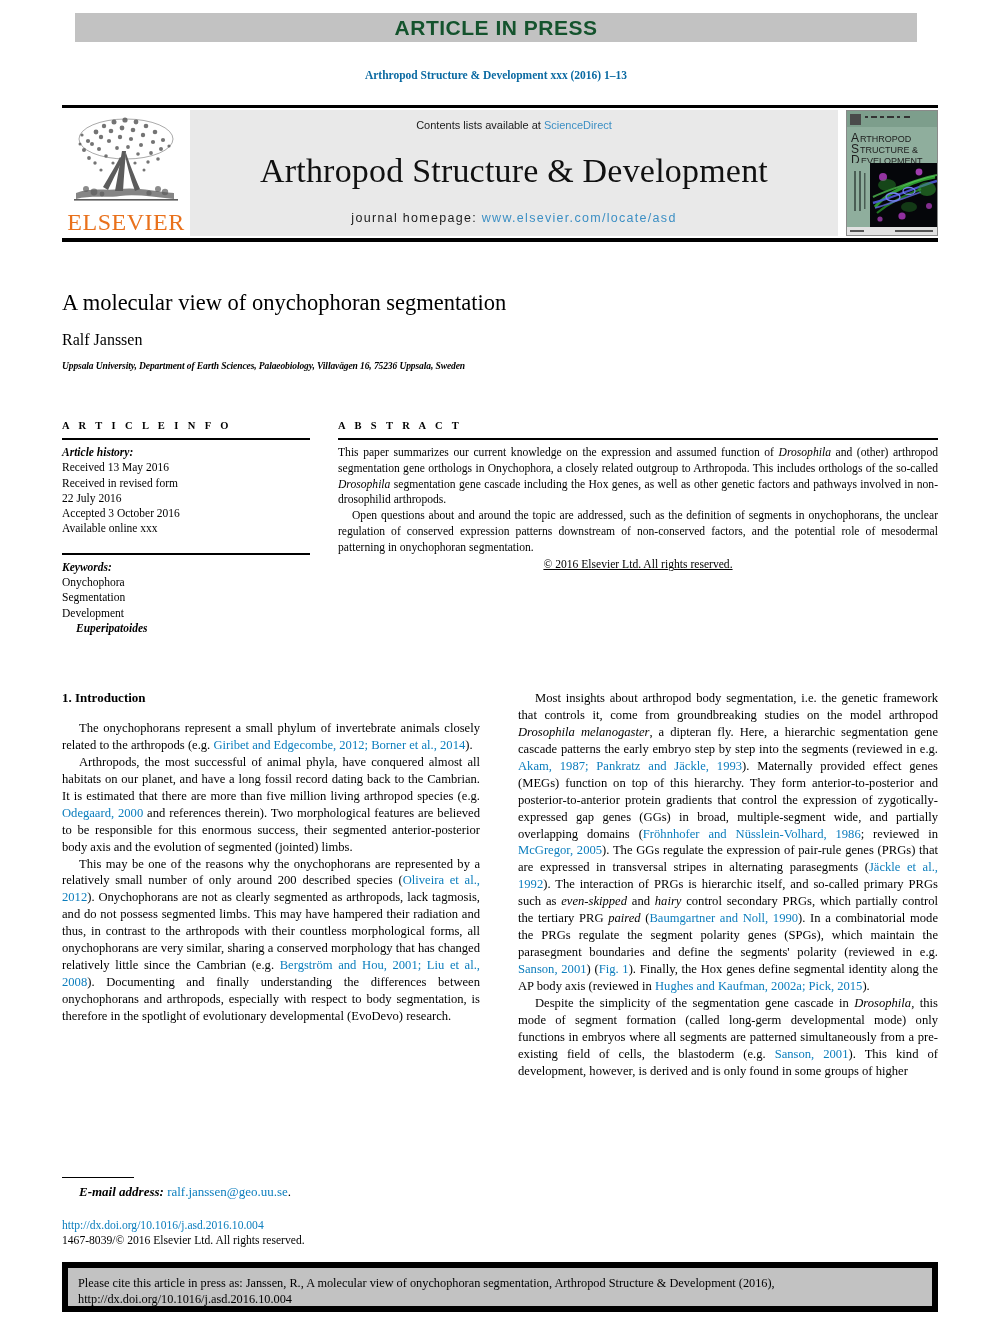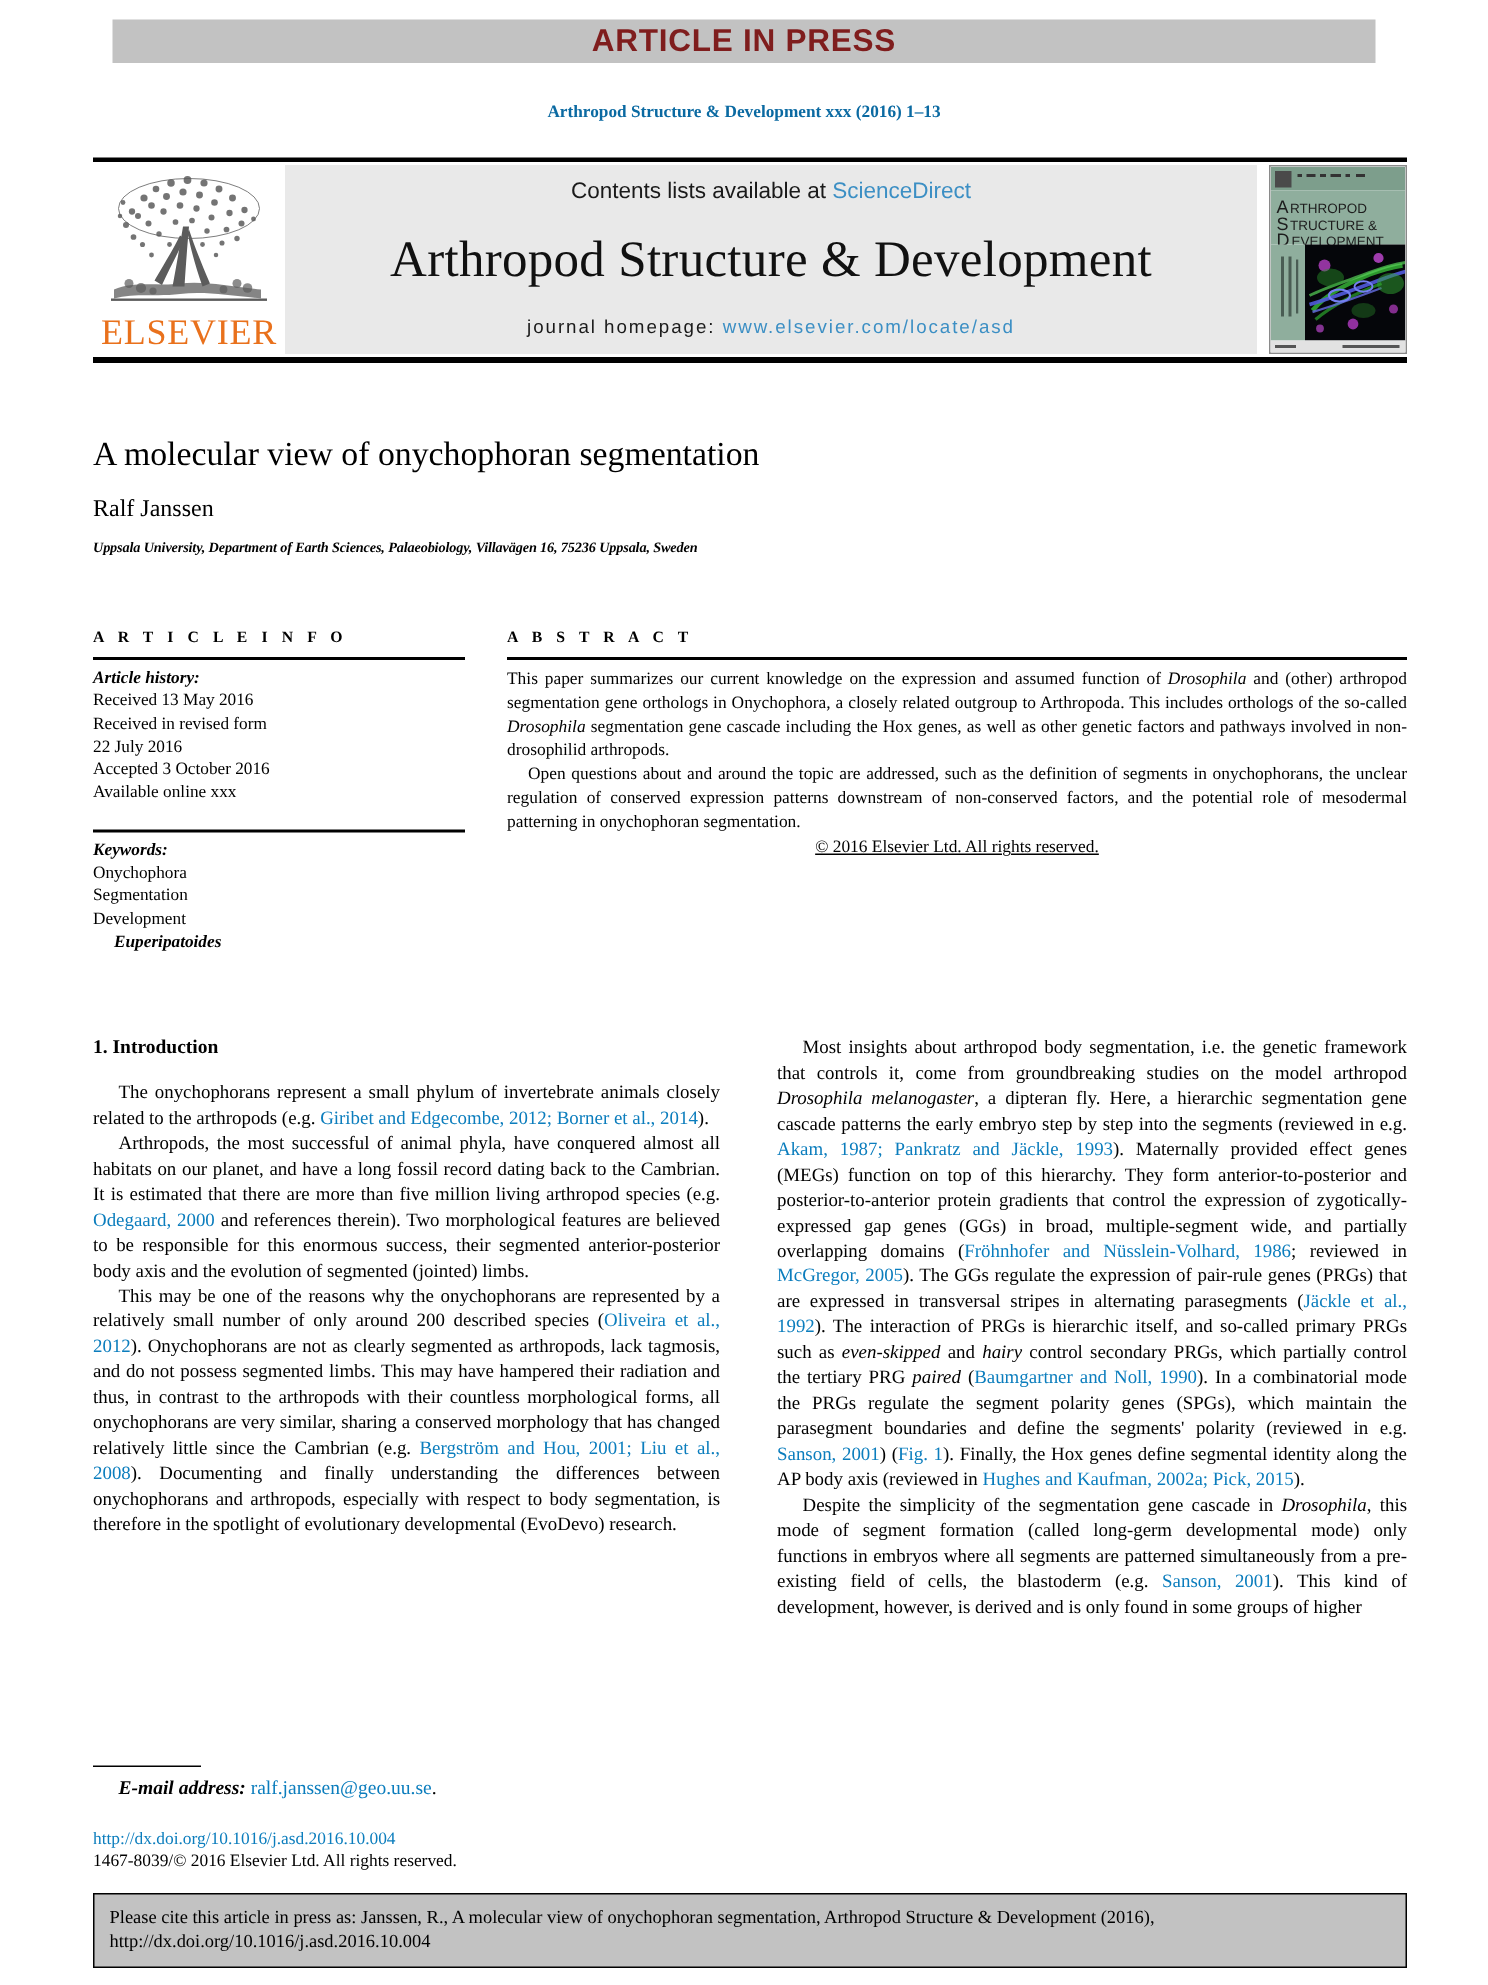--- a/index.html
+++ b/index.html
@@ -24,21 +24,21 @@
     background: #c2c2c2;
     display: flex;
     align-items: center;
     justify-content: center;
   }
   .press-banner-text {
     font-family: "Liberation Sans", sans-serif;
     font-weight: bold;
     font-size: 21px;
     letter-spacing: 0.5px;
-    color: #7f1d1d;
+    color: #14532d;
   }
 
   
   .running-head {
     position: absolute;
     left: 0; top: 69px;
     width: 992px;
     text-align: center;
     font-family: "Liberation Serif", serif;
     font-weight: bold;
@@ -90,21 +90,21 @@
     background: #e9e9e9;
     display: flex;
     flex-direction: column;
     align-items: center;
     justify-content: space-between;
     padding: 9px 0 11px 0;
     box-sizing: border-box;
   }
   .contents-line {
     font-family: "Liberation Sans", sans-serif;
-    font-size: 15px;
+    font-size: 11px;
     color: #1a1a1a;
   }
   .contents-line .sd-link { color: #3c8fc4; }
   .journal-title {
     font-family: "Liberation Serif", serif;
     font-size: 34px;
     color: #111;
     letter-spacing: 0.2px;
   }
   .homepage-line {
@@ -259,21 +259,21 @@
     width: 418px;
   }
   .doi-block .doi { color: #0b7dbd; }
 
   
   .cite-box {
     position: absolute;
     left: 62px; top: 1262px;
     width: 876px; height: 50px;
     background: #c2c2c2;
-    border: 1px solid #000000;
+    border: 6px solid #000000;
     box-sizing: border-box;
     padding: 8px 10px 0 10px;
     font-family: "Liberation Serif", serif;
     font-size: 12.3px;
     line-height: 1.3;
     color: #000;
   }
 </style>
 </head>
 <body>

